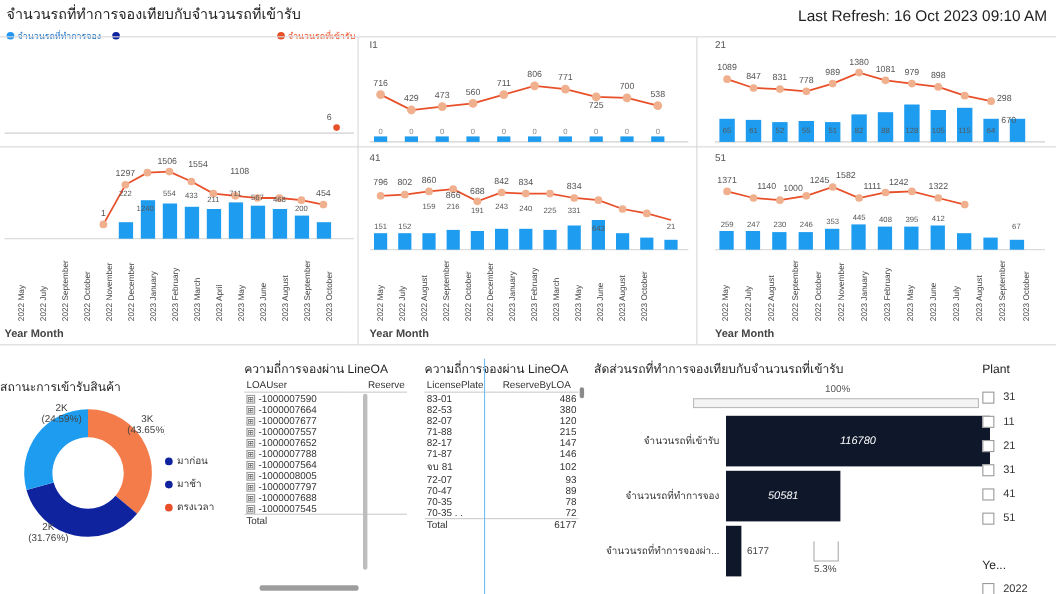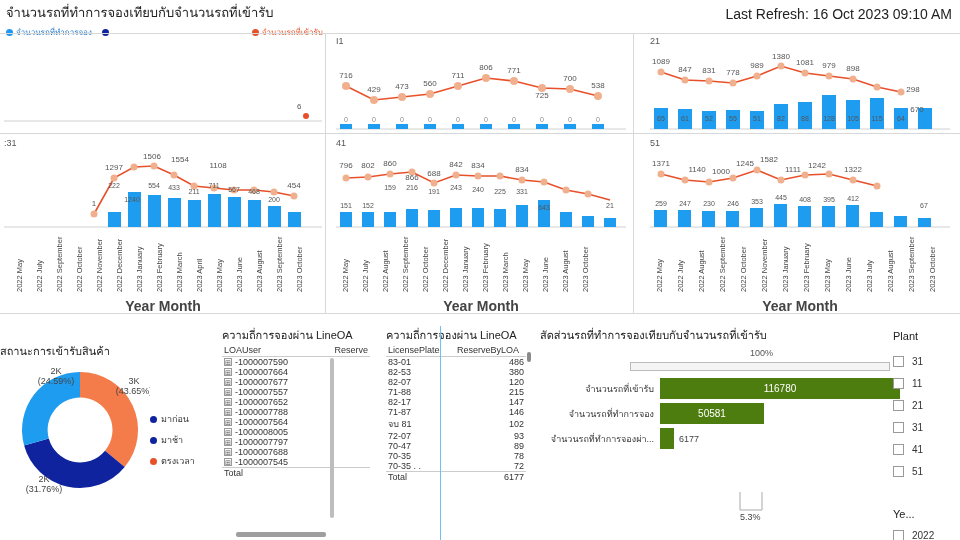--- a/index.html
+++ b/index.html
@@ -26,21 +26,21 @@
 
   
   .panel { position:absolute; }
   .panel-title { font-size:9px; color:#555; }
 
   .sep-v { position:absolute; background:#d8d8d8; width:1px; }
   .sep-h { position:absolute; background:#d8d8d8; height:1px; }
 
   svg { display:block; }
 
-  .axis-label { font-size:14px; color:#444; font-weight:bold; text-align:center; }
+  .axis-label { font-size:10px; color:#444; font-weight:bold; text-align:left; }
 
   
   .donut-title { font-size:11px; color:#222; }
   .donut-legend { font-size:9px; }
   .donut-legend div { display:flex; align-items:center; gap:4px; margin-bottom:7px; }
 
   
   .tbl { position:absolute; font-size:9px; }
   .tbl table { border-collapse:collapse; width:100%; }
   .tbl th { font-weight:normal; color:#333; text-align:left; border-bottom:1px solid #ccc; padding:1px 2px; font-size:9px;}
@@ -48,21 +48,21 @@
   .tbl td.num { text-align:right; }
   .tbl .total td { font-weight:normal; border-top:1px solid #ccc; }
   .expander { display:inline-block; width:8px; height:8px; border:1px solid #9a9a9a; text-align:center; line-height:7px; font-size:7px; color:#555; margin-right:3px; }
   .tbl-title { font-size:11px; color:#222; }
   .scroll-col { position:absolute; width:4px; background:#bdbdbd; border-radius:2px; }
 
   
   .funnel-title { font-size:11px; color:#222; }
   .funnel-row { display:flex; align-items:center; margin-bottom:4px; }
   .funnel-label { width:120px; text-align:right; font-size:9px; color:#333; padding-right:6px; }
-  .funnel-bar { background:#4d7c0f; color:#fff; font-size:10px; display:flex; align-items:center; justify-content:center; height:21px; }
+  .funnel-bar { background:#0f172a; color:#fff; font-size:10px; display:flex; align-items:center; justify-content:center; height:46px;font-style:italic; }
 
   
   .slicer-title { font-size:11px; color:#222; }
   .slicer-item { display:flex; align-items:center; gap:8px; margin-bottom:11px; font-size:10px; }
   .chk { width:11px; height:11px; border:1px solid #9a9a9a; display:inline-block; background:#fff;}
 </style>
 </head>
 <body>
 
 <div class="hdr">
@@ -220,21 +220,20 @@
           <text x="179" y="71">128</text>
           <text x="203" y="71">105</text>
         <text x="227" y="71">115</text>
           <text x="251" y="71">64</text>
       </g>
     </svg>
   </div>
 </div>
 
 <div class="panel" style="left:4px; top:138px; width:318px; height:90px;">
-  <div class="panel-title">:31</div>
   <div style="position:relative; width:318px; height:78px; margin-top:2px;">
     <svg width="318" height="78">
       <line x1="0" y1="77" x2="318" y2="77" stroke="#d0d0d0"></line>
       <g fill="#1e9cf0">
         <rect x="104" y="62" width="13" height="15"></rect>
           <rect x="124" y="42" width="13" height="35"></rect>
         <rect x="144" y="45" width="13" height="32"></rect>
           <rect x="164" y="48" width="13" height="29"></rect>
         <rect x="184" y="50" width="13" height="27"></rect>
           <rect x="204" y="44" width="13" height="33"></rect>

